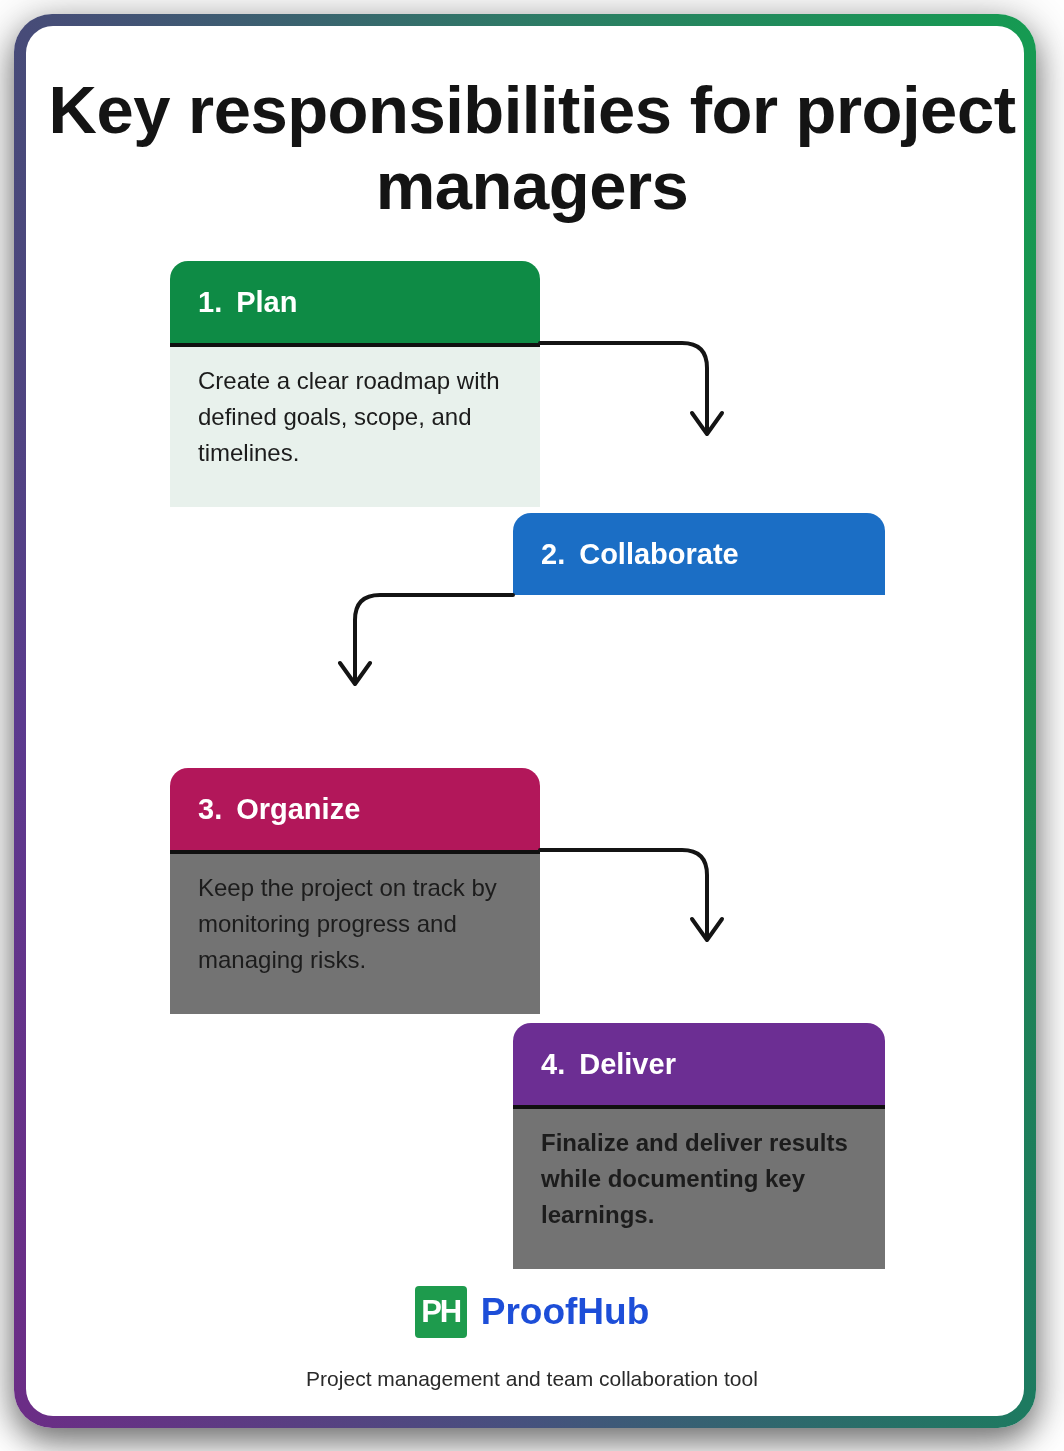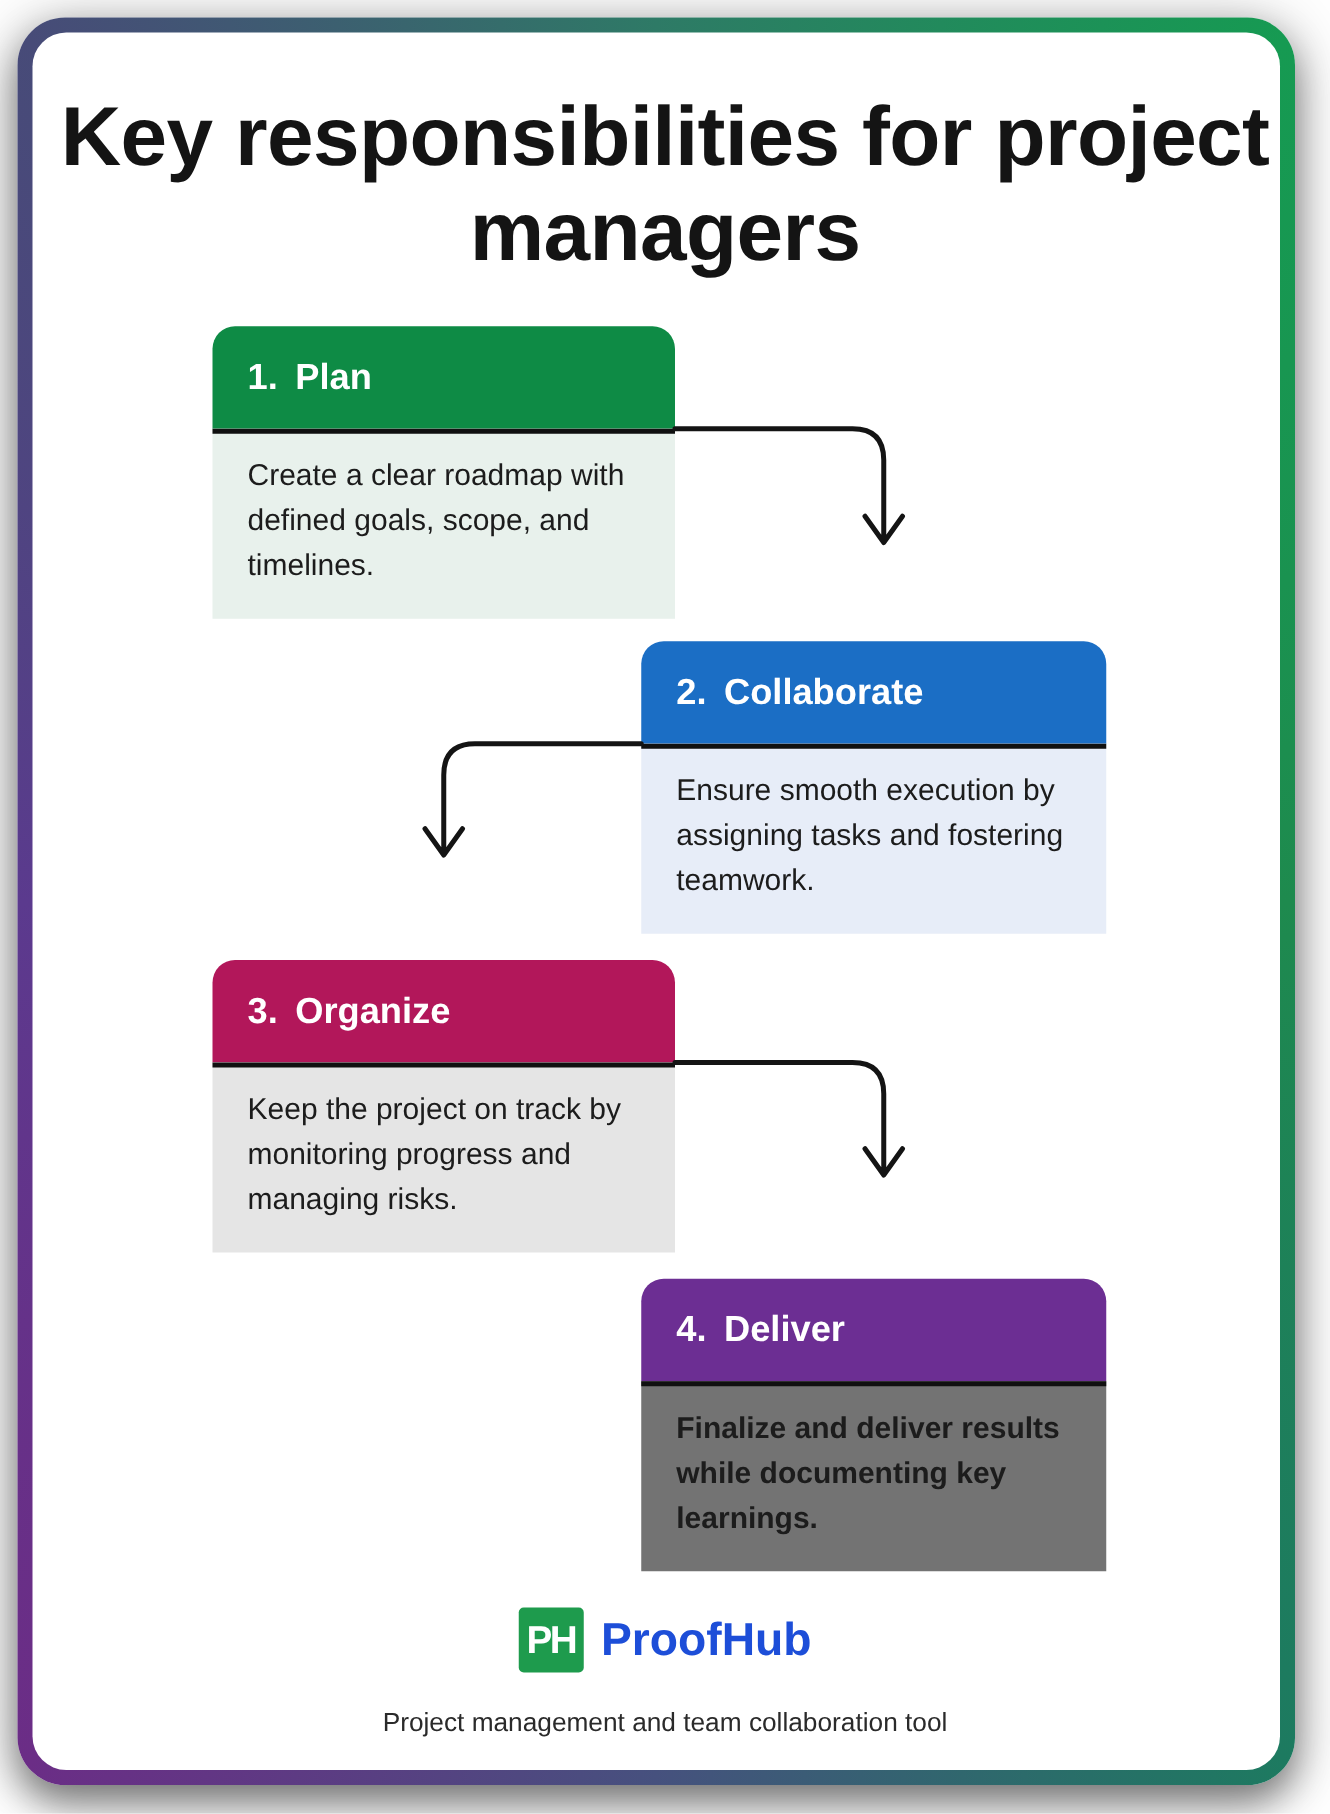--- a/index.html
+++ b/index.html
@@ -14,21 +14,21 @@
          font-size:67px;line-height:76px;font-weight:bold;color:#141414;letter-spacing:-0.5px;}
 
   .card{position:absolute;}
   .card1{left:170px;top:261px;width:370px;}
   .card2{left:513px;top:513px;width:372px;}
   .card3{left:170px;top:768px;width:370px;}
   .card4{left:513px;top:1023px;width:372px;}
 
   .card-header{height:82px;border-radius:18px 18px 0 0;display:flex;align-items:center;
                padding-left:28px;gap:14px;color:#ffffff;font-size:29px;font-weight:bold;}
-  .card-body{border-top:4px solid #101010;height:124px;padding:16px 20px 8px 28px;
+  .card-body{border-top:4px solid #101010;height:124px;padding:16px 20px 20px 28px;
              font-size:24px;line-height:36px;color:#1c1c1c;}
   .card-body p{margin:0;}
 
   .arrows{position:absolute;left:0;top:0;width:1064px;height:1451px;pointer-events:none;}
 
   .footer{position:absolute;left:0;right:0;top:1286px;display:flex;flex-direction:column;align-items:center;}
   .brand-row{display:flex;align-items:center;gap:14px;}
   .logo{width:52px;height:52px;border-radius:4px;color:#ffffff;font-size:31px;font-weight:bold;
         display:flex;align-items:center;justify-content:center;letter-spacing:-2px;}
   .brand-name{font-size:37px;font-weight:bold;color:#1d4ed8;}
@@ -53,31 +53,28 @@
     <div class="card-body" style="background: rgb(232, 241, 236);">
       <p>Create a clear roadmap with defined goals, scope, and timelines.</p>
     </div>
   </div>
 
   <div class="card card2">
     <div class="card-header" style="background: rgb(27, 110, 197);">
       <span>2.</span>
       <span>Collaborate</span>
     </div>
-    <div class="card-body" style="background: rgb(231, 237, 248);">
-      <p>Ensure smooth execution by assigning tasks and fostering teamwork.</p>
-    </div>
   </div>
 
   <div class="card card3">
     <div class="card-header" style="background: rgb(178, 23, 90);">
       <span>3.</span>
       <span>Organize</span>
     </div>
-    <div class="card-body" style="background: #e5e5e5;">
+    <div class="card-body" style="background: #737373;">
       <p>Keep the project on track by monitoring progress and managing risks.</p>
     </div>
   </div>
 
   <div class="card card4">
     <div class="card-header" style="background: rgb(108, 46, 147);">
       <span>4.</span>
       <span>Deliver</span>
     </div>
     <div class="card-body" style="background: #737373; font-weight: bold;">

